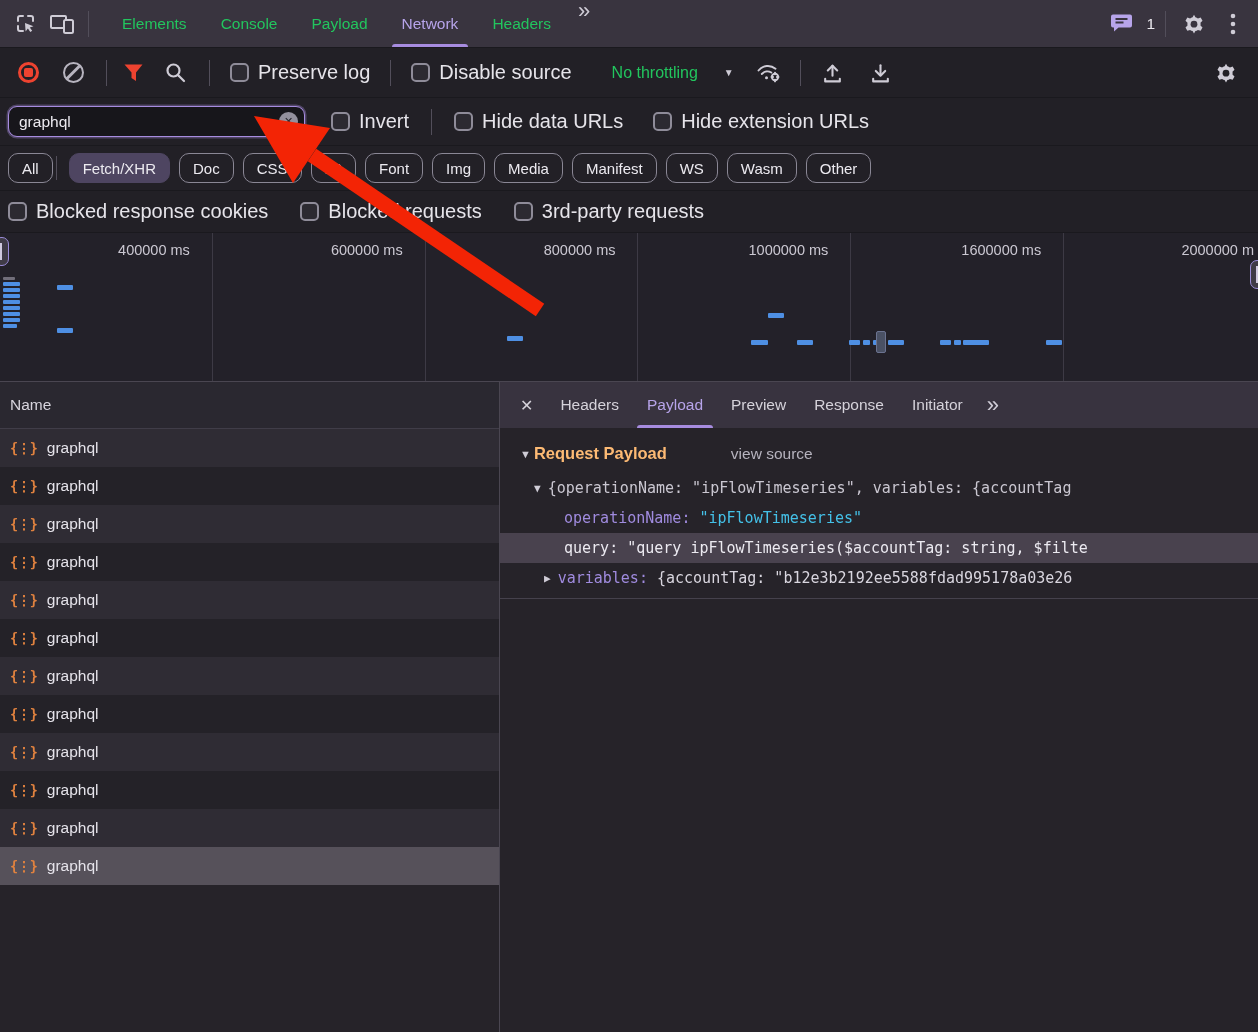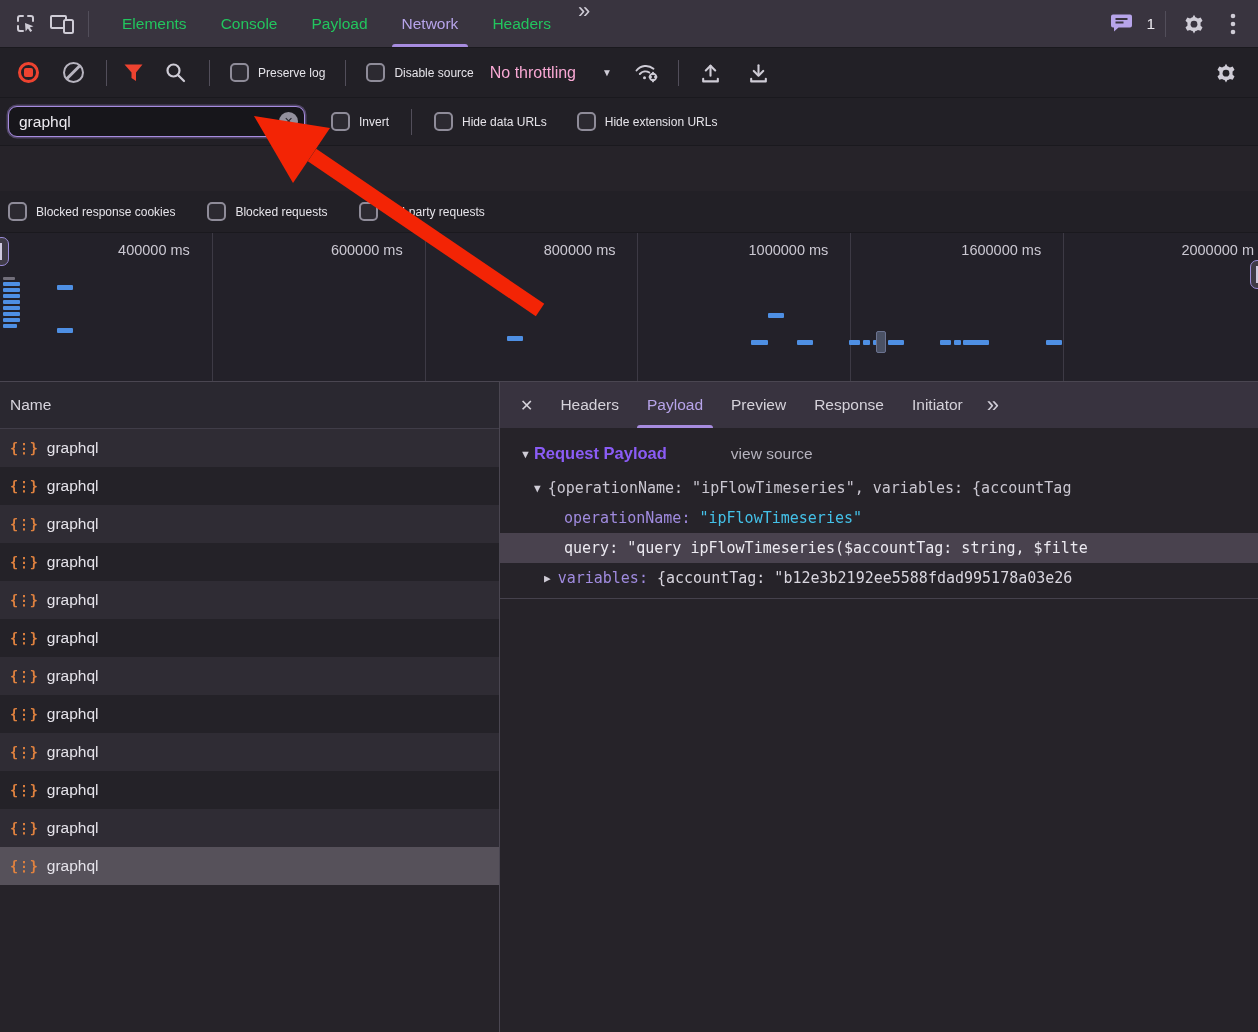--- a/index.html
+++ b/index.html
@@ -23,22 +23,22 @@
   .topbar-right{margin-left:auto;display:flex;align-items:center;gap:10px;padding-right:14px}
   .badge-count{color:#eceaf0;font-size:15.5px}
 
   
   .toolbar{top:48px;height:50px;background:#222026;border-bottom:1px solid #1a191e;display:flex;align-items:center}
   .record{width:21px;height:21px;border:3px solid var(--red);border-radius:50%;display:flex;align-items:center;justify-content:center;margin-left:18px;flex:none}
   .record i{display:block;width:9px;height:9px;background:var(--red);border-radius:2px}
   .noentry{width:21px;height:21px;border:2.5px solid #b7b4bf;border-radius:50%;position:relative;margin-left:22px;flex:none}
   .noentry::after{content:"";position:absolute;left:-1px;top:7px;width:18px;height:2.5px;background:#b7b4bf;transform:rotate(-45deg)}
   .cb{width:19px;height:19px;border:2px solid #8f8c99;border-radius:5px;background:#2c2a31;margin-right:9px;flex:none}
-  .cb-label{font-size:12px;color:#e6e4ea;white-space:nowrap}
-  .throttle-label{font-size:16px;color:#f9a8d4;margin-left:16px}
+  .cb-label{font-size:20px;color:#e6e4ea;white-space:nowrap}
+  .throttle-label{font-size:16px;color:#22c55e;margin-left:40px}
   .caret{font-size:10px;color:#cfccd6;margin-left:26px}
 
   
   .filterrow{top:98px;height:48px;background:#222026;border-bottom:1px solid #1a191e;display:flex;align-items:center}
   .filter-wrap{position:relative;margin-left:8px;flex:none}
   .filter-input{width:297px;height:31px;background:#17161b;border:1.5px solid var(--accent);box-shadow:0 0 0 1.5px rgba(167,140,224,.35);border-radius:9px;color:#eceaf0;font-size:15.5px;padding:0 32px 0 10px;outline:none;font-family:"Liberation Sans",sans-serif}
   .filter-clear{position:absolute;right:7px;top:6px;width:19px;height:19px;border-radius:50%;background:#93909d;color:#25232a;font-size:11px;display:flex;align-items:center;justify-content:center;cursor:pointer}
 
   
   .chiprow{top:146px;height:45px;background:#222026;border-bottom:1px solid #1a191e;display:flex;align-items:center}
@@ -74,21 +74,21 @@
   
   .right{flex:1;min-width:0;background:#262329;display:flex;flex-direction:column;overflow:hidden}
   .dtabs{height:46px;flex:none;background:#38333f;display:flex;align-items:center}
   .dclose{padding:0 13px 0 20px;font-size:16px;color:#d5d2da;cursor:pointer}
   .dtab{padding:0 14px;height:100%;display:flex;align-items:center;font-size:15.5px;color:#d5d2da;position:relative}
   .dtab.active{color:var(--lavender)}
   .dtab.active::after{content:"";position:absolute;left:4px;right:4px;bottom:0;height:3px;border-radius:3px 3px 0 0;background:var(--accent)}
   .payload{padding-top:12px}
   .p-head{display:flex;align-items:center;padding:4px 0 10px 20px}
   .tri{color:#cfccd6;font-size:11px;margin-right:3px}
-  .p-title{font-size:16.5px;font-weight:bold;color:#8b5cf6}
+  .p-title{font-size:16.5px;font-weight:bold;color:#fdba74}
   .view-source{margin-left:64px;font-size:15.5px;color:#b6b3be;cursor:pointer}
   .code-row{height:30px;display:flex;align-items:center;font-family:"DejaVu Sans Mono",monospace;font-size:15px;color:#d9d6df;white-space:pre;overflow:hidden}
   .code-row .tri{margin-right:7px}
   .r-preview{padding-left:34px;color:#cac7d1}
   .r-op{padding-left:64px}
   .r-query{padding-left:64px;background:#49424e;color:#eceaf1}
   .r-vars{padding-left:44px}
   .k{color:var(--key)}
   .s{color:var(--string)}
   .divider-h{height:1px;background:#45414c;margin-top:5px}
@@ -215,20 +215,35 @@
     </span>
     <span class="cb" style="margin-left:26px"></span>
     <span class="cb-label">Invert</span>
     <span class="vdiv" style="margin:0 22px"></span>
     <span class="cb"></span>
     <span class="cb-label">Hide data URLs</span>
     <span class="cb" style="margin-left:30px"></span>
     <span class="cb-label">Hide extension URLs</span>
   </div>
 
+  <div class="abs chiprow">
+    <span class="chip" style="margin-left:8px">All</span>
+    <span class="vdiv" style="height:24px;margin:0 3px"></span>
+    <span class="chip active">Fetch/XHR</span>
+    <span class="chip">Doc</span>
+    <span class="chip">CSS</span>
+    <span class="chip">JS</span>
+    <span class="chip">Font</span>
+    <span class="chip">Img</span>
+    <span class="chip">Media</span>
+    <span class="chip">Manifest</span>
+    <span class="chip">WS</span>
+    <span class="chip">Wasm</span>
+    <span class="chip">Other</span>
+  </div>
 
   <div class="abs blockrow">
     <span class="cb" style="margin-left:8px"></span>
     <span class="cb-label">Blocked response cookies</span>
     <span class="cb" style="margin-left:32px"></span>
     <span class="cb-label">Blocked requests</span>
     <span class="cb" style="margin-left:32px"></span>
     <span class="cb-label">3rd-party requests</span>
   </div>
 

